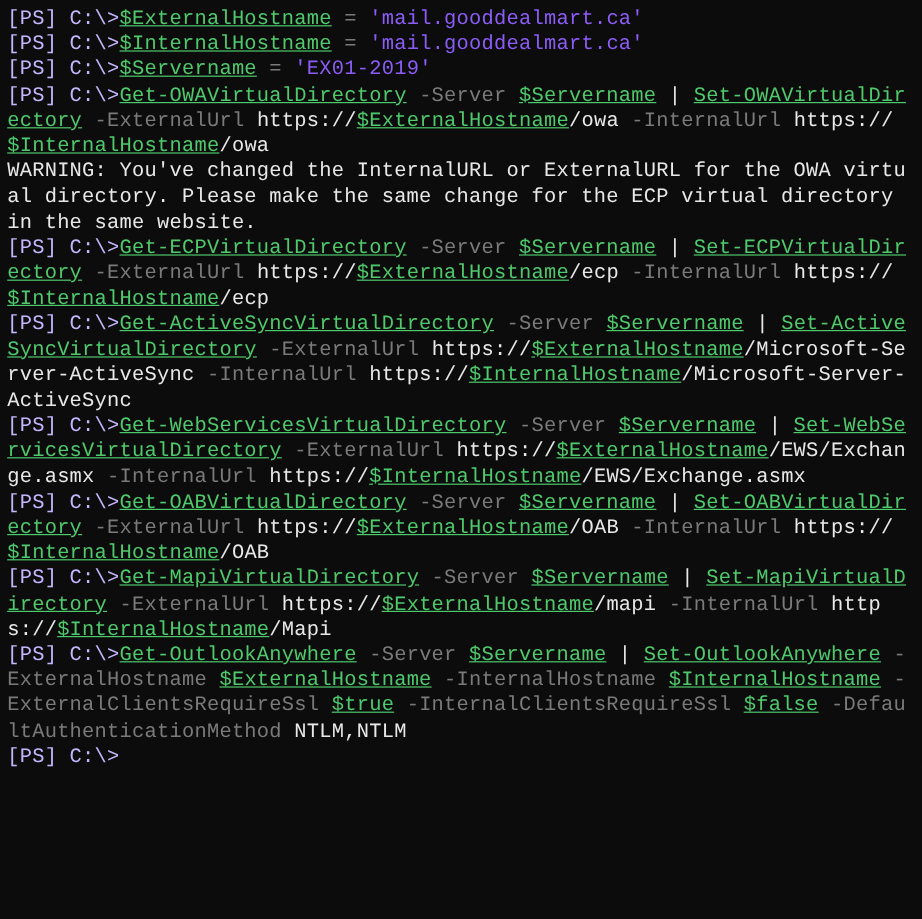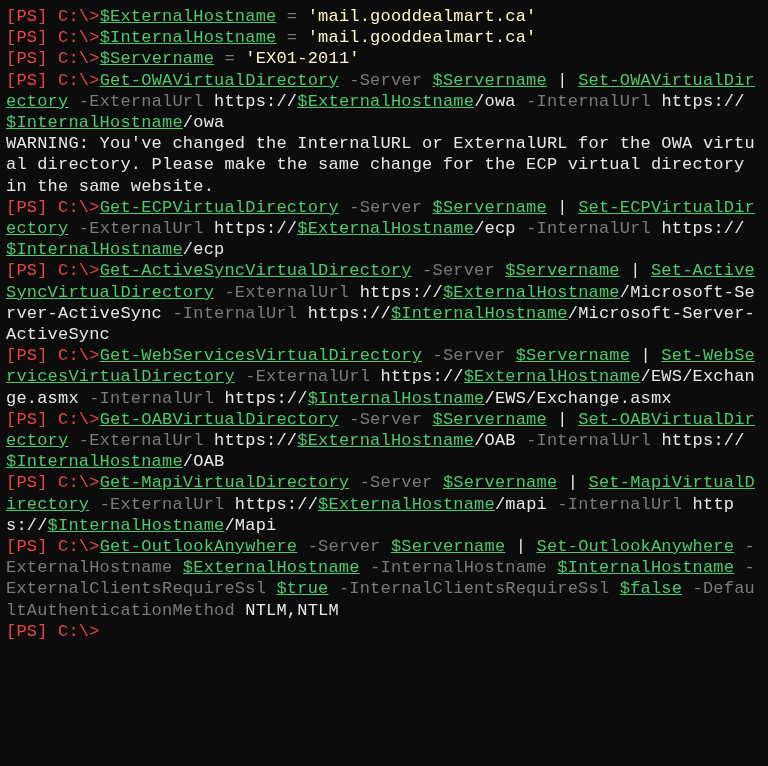--- a/index.html
+++ b/index.html
@@ -14,32 +14,32 @@
     margin: 0;
     padding: 6px 6px;
     font-family: "Consolas", "Courier New", monospace;
     font-size: 17px;
     line-height: 21.2px;
     letter-spacing: 0.2px;
     white-space: pre-wrap;
     word-break: break-all;
     color: #cccccc;
   }
-  .y  { color: #ef4444; }   
+  .y  { color: #c4b5fd; }   
   .w  { color: #e8e8e8; }   
   .g  { color: #4ec96b; text-decoration: underline; }   
   .gy { color: #7a7a7a; }   
-  .cy { color: #fef9c3; }   
+  .cy { color: #8b5cf6; }   
 </style>
 </head>
 <body>
 
 <pre class="terminal"><span class="y">[PS] C:\&gt;</span><span class="g">$ExternalHostname</span><span class="gy"> = </span><span class="cy">'mail.gooddealmart.ca'</span>
 <span class="y">[PS] C:\&gt;</span><span class="g">$InternalHostname</span><span class="gy"> = </span><span class="cy">'mail.gooddealmart.ca'</span>
-<span class="y">[PS] C:\&gt;</span><span class="g">$Servername</span><span class="gy"> = </span><span class="cy">'EX01-2011'</span>
+<span class="y">[PS] C:\&gt;</span><span class="g">$Servername</span><span class="gy"> = </span><span class="cy">'EX01-2019'</span>
 <span class="y">[PS] C:\&gt;</span><span class="g">Get-OWAVirtualDirectory</span> <span class="gy">-Server</span> <span class="g">$Servername</span><span class="w"> | </span><span class="g">Set-OWAVirtualDirectory</span> <span class="gy">-ExternalUrl</span> <span class="w">https://</span><span class="g">$ExternalHostname</span><span class="w">/owa</span> <span class="gy">-InternalUrl</span> <span class="w">https://</span><span class="g">$InternalHostname</span><span class="w">/owa</span>
 <span class="w">WARNING: You've changed the InternalURL or ExternalURL for the OWA virtual directory. Please make the same change for the ECP virtual directory in the same website.</span>
 <span class="y">[PS] C:\&gt;</span><span class="g">Get-ECPVirtualDirectory</span> <span class="gy">-Server</span> <span class="g">$Servername</span><span class="w"> | </span><span class="g">Set-ECPVirtualDirectory</span> <span class="gy">-ExternalUrl</span> <span class="w">https://</span><span class="g">$ExternalHostname</span><span class="w">/ecp</span> <span class="gy">-InternalUrl</span> <span class="w">https://</span><span class="g">$InternalHostname</span><span class="w">/ecp</span>
 <span class="y">[PS] C:\&gt;</span><span class="g">Get-ActiveSyncVirtualDirectory</span> <span class="gy">-Server</span> <span class="g">$Servername</span><span class="w"> | </span><span class="g">Set-ActiveSyncVirtualDirectory</span> <span class="gy">-ExternalUrl</span> <span class="w">https://</span><span class="g">$ExternalHostname</span><span class="w">/Microsoft-Server-ActiveSync</span> <span class="gy">-InternalUrl</span> <span class="w">https://</span><span class="g">$InternalHostname</span><span class="w">/Microsoft-Server-ActiveSync</span>
 <span class="y">[PS] C:\&gt;</span><span class="g">Get-WebServicesVirtualDirectory</span> <span class="gy">-Server</span> <span class="g">$Servername</span><span class="w"> | </span><span class="g">Set-WebServicesVirtualDirectory</span> <span class="gy">-ExternalUrl</span> <span class="w">https://</span><span class="g">$ExternalHostname</span><span class="w">/EWS/Exchange.asmx</span> <span class="gy">-InternalUrl</span> <span class="w">https://</span><span class="g">$InternalHostname</span><span class="w">/EWS/Exchange.asmx</span>
 <span class="y">[PS] C:\&gt;</span><span class="g">Get-OABVirtualDirectory</span> <span class="gy">-Server</span> <span class="g">$Servername</span><span class="w"> | </span><span class="g">Set-OABVirtualDirectory</span> <span class="gy">-ExternalUrl</span> <span class="w">https://</span><span class="g">$ExternalHostname</span><span class="w">/OAB</span> <span class="gy">-InternalUrl</span> <span class="w">https://</span><span class="g">$InternalHostname</span><span class="w">/OAB</span>
 <span class="y">[PS] C:\&gt;</span><span class="g">Get-MapiVirtualDirectory</span> <span class="gy">-Server</span> <span class="g">$Servername</span><span class="w"> | </span><span class="g">Set-MapiVirtualDirectory</span> <span class="gy">-ExternalUrl</span> <span class="w">https://</span><span class="g">$ExternalHostname</span><span class="w">/mapi</span> <span class="gy">-InternalUrl</span> <span class="w">https://</span><span class="g">$InternalHostname</span><span class="w">/Mapi</span>
 <span class="y">[PS] C:\&gt;</span><span class="g">Get-OutlookAnywhere</span> <span class="gy">-Server</span> <span class="g">$Servername</span><span class="w"> | </span><span class="g">Set-OutlookAnywhere</span> <span class="gy">-ExternalHostname</span> <span class="g">$ExternalHostname</span> <span class="gy">-InternalHostname</span> <span class="g">$InternalHostname</span> <span class="gy">-ExternalClientsRequireSsl</span> <span class="g">$true</span> <span class="gy">-InternalClientsRequireSsl</span> <span class="g">$false</span> <span class="gy">-DefaultAuthenticationMethod</span> <span class="w">NTLM,NTLM</span>
 <span class="y">[PS] C:\&gt;</span></pre>
 

